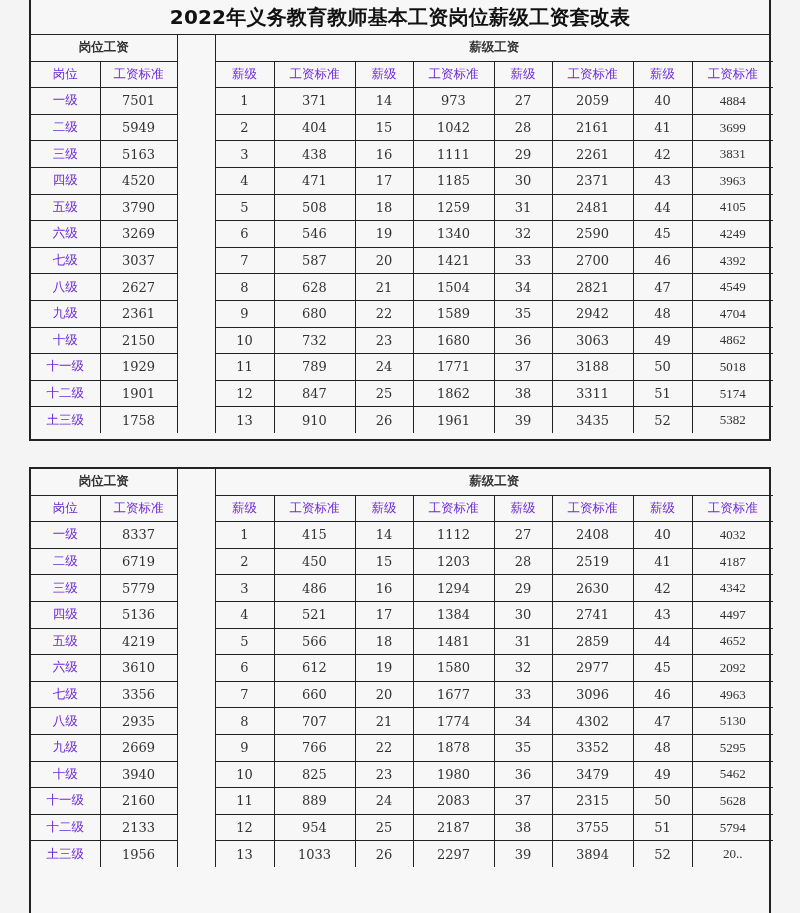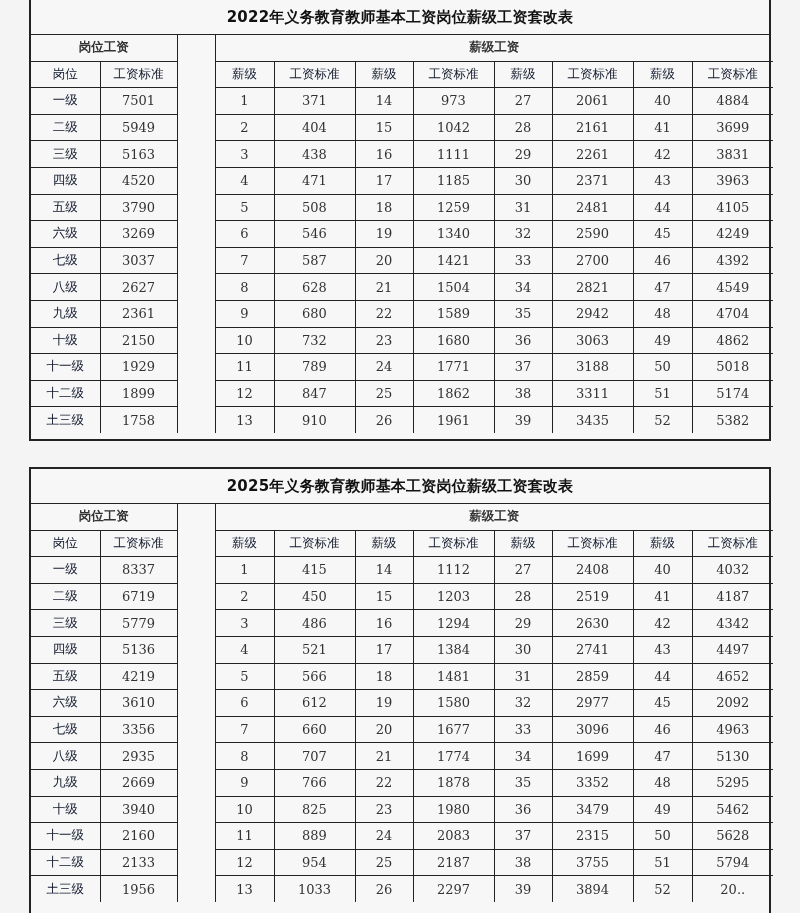--- a/index.html
+++ b/index.html
@@ -14,39 +14,39 @@
     position: absolute; left: 29px; width: 742px;
     background: #f7f7f7;
     border: 2px solid #222;
     box-sizing: border-box;
   }
   #t1 { top: -2px; height: 443px; }
   #t2 { top: 467px; height: 450px; }
   .title {
     height: 34px; line-height: 34px; text-align: center;
     font-family: "DejaVu Sans", "Liberation Sans", sans-serif;
-    font-weight: bold; font-size: 15px; letter-spacing: 0.2px;
+    font-weight: bold; font-size: 20px; letter-spacing: 0.2px;
     border-bottom: 1.5px solid #222;
     color: #111;
   }
   table {
     border-collapse: collapse; width: 100%; table-layout: fixed;
   }
   td {
     border: 1.5px solid #222;
     text-align: center; vertical-align: middle;
     height: 25.6px; padding: 0;
     font-size: 13px; color: #333;
   }
   table tr:first-child td { border-top: none; }
   table tr td:first-child { border-left: none; }
-  table tr td:last-child { border-right: none; }
+  table tr td:last-child { border-right: none; font-family: Liberation Serif, serif; }
   table tr:last-child td { border-bottom: none; }
   td.hdr { font-family: "DejaVu Sans", "Liberation Sans", sans-serif; font-size: 12.5px; font-weight: bold; color: #333; }
-  td.sub { font-family: "DejaVu Sans", "Liberation Sans", sans-serif; font-size: 12.5px; color: #0f172a; }
+  td.sub { font-family: "DejaVu Sans", "Liberation Sans", sans-serif; font-size: 12.5px; color: #6d28d9; }
   td.gap { border-top: none; border-bottom: none; }
   td.gap-top { border-bottom: none; }
 </style>
 </head>
 <body>
 
 <div class="sheet" id="t1">
     <div class="title">2022年义务教育教师基本工资岗位薪级工资套改表</div>
     <table>
       <colgroup>
@@ -83,21 +83,21 @@
         </tr>
         <tr>
           <td class="sub">一级</td>
           <td>7501</td>
           <td class="gap"></td>
           <td>1</td>
           <td>371</td>
           <td>14</td>
           <td>973</td>
           <td>27</td>
-          <td>2061</td>
+          <td>2059</td>
           <td>40</td>
           <td>4884</td>
         </tr>
         <tr>
           <td class="sub">二级</td>
           <td>5949</td>
           <td class="gap"></td>
           <td>2</td>
           <td>404</td>
           <td>15</td>
@@ -219,21 +219,21 @@
           <td>789</td>
           <td>24</td>
           <td>1771</td>
           <td>37</td>
           <td>3188</td>
           <td>50</td>
           <td>5018</td>
         </tr>
         <tr>
           <td class="sub">十二级</td>
-          <td>1899</td>
+          <td>1901</td>
           <td class="gap"></td>
           <td>12</td>
           <td>847</td>
           <td>25</td>
           <td>1862</td>
           <td>38</td>
           <td>3311</td>
           <td>51</td>
           <td>5174</td>
         </tr>
@@ -247,21 +247,20 @@
           <td>1961</td>
           <td>39</td>
           <td>3435</td>
           <td>52</td>
           <td>5382</td>
         </tr>
       </tbody>
     </table>
   </div>
 <div class="sheet" id="t2">
-    <div class="title">2025年义务教育教师基本工资岗位薪级工资套改表</div>
     <table>
       <colgroup>
         <col style="width:69px">
         <col style="width:77px">
         <col style="width:38px">
         <col style="width:59px">
         <col style="width:81px">
         <col style="width:58px">
         <col style="width:81px">
         <col style="width:58px">
@@ -381,21 +380,21 @@
         </tr>
         <tr>
           <td class="sub">八级</td>
           <td>2935</td>
           <td class="gap"></td>
           <td>8</td>
           <td>707</td>
           <td>21</td>
           <td>1774</td>
           <td>34</td>
-          <td>1699</td>
+          <td>4302</td>
           <td>47</td>
           <td>5130</td>
         </tr>
         <tr>
           <td class="sub">九级</td>
           <td>2669</td>
           <td class="gap"></td>
           <td>9</td>
           <td>766</td>
           <td>22</td>

